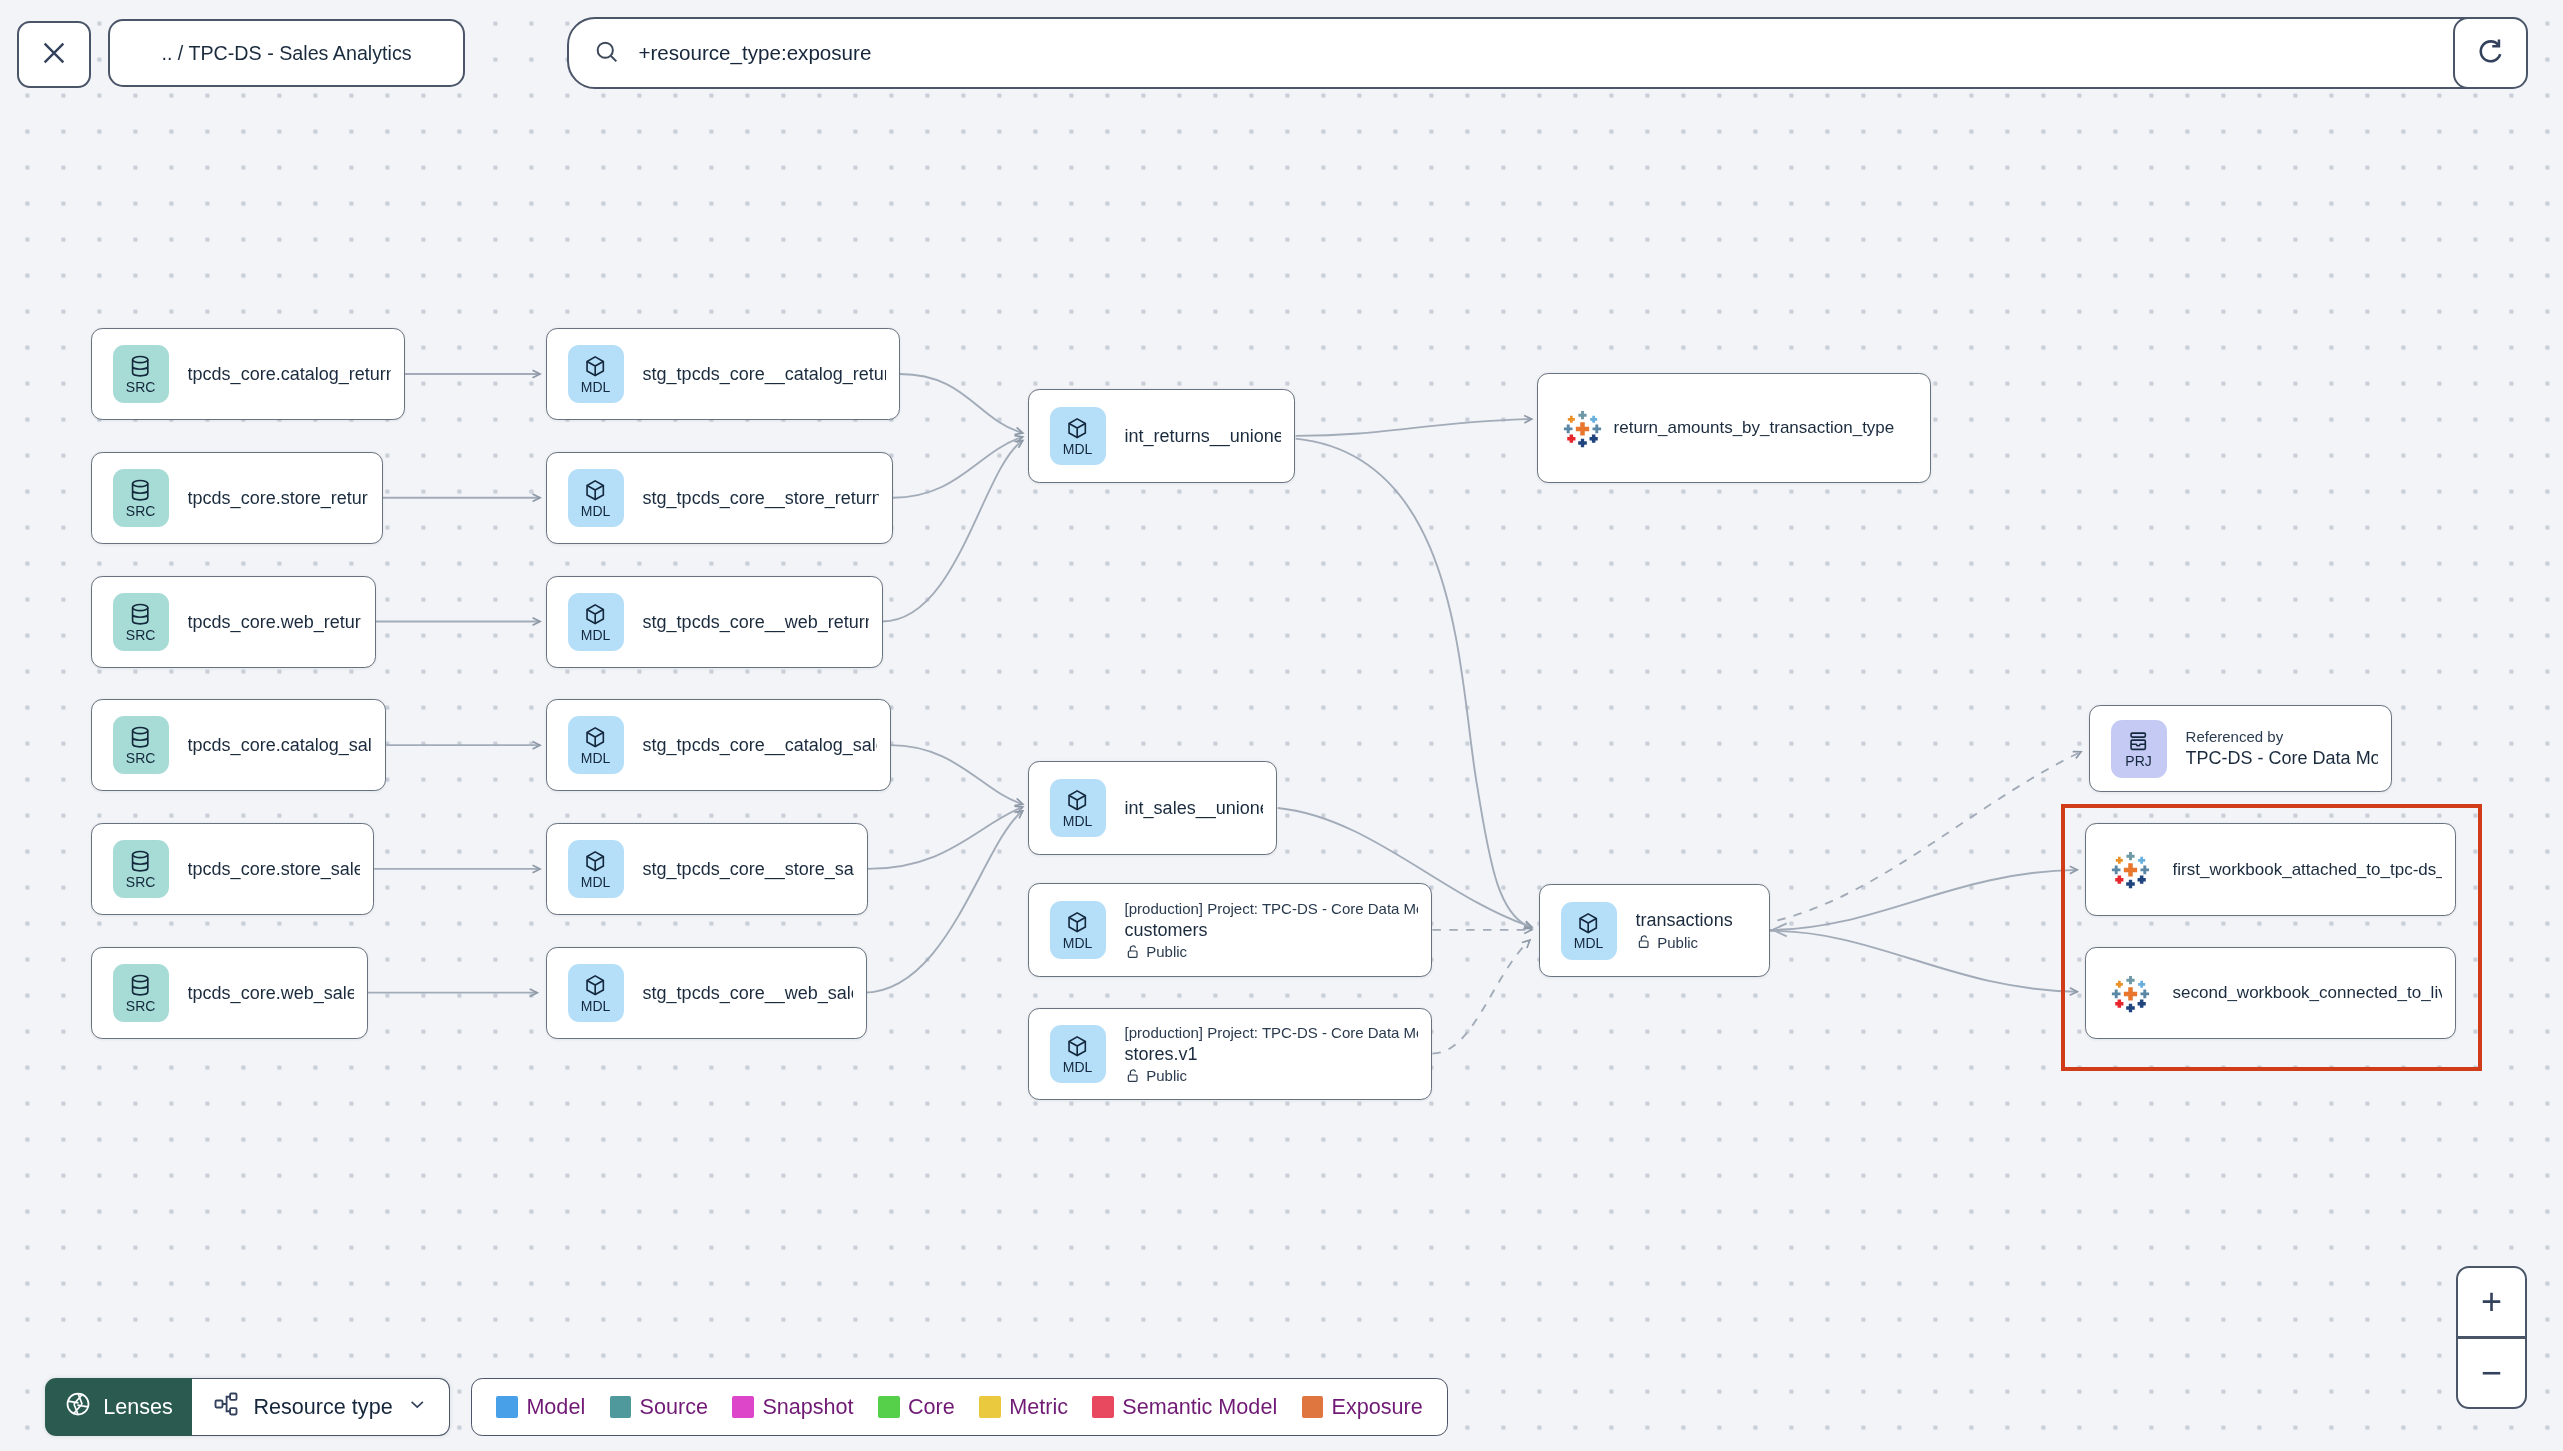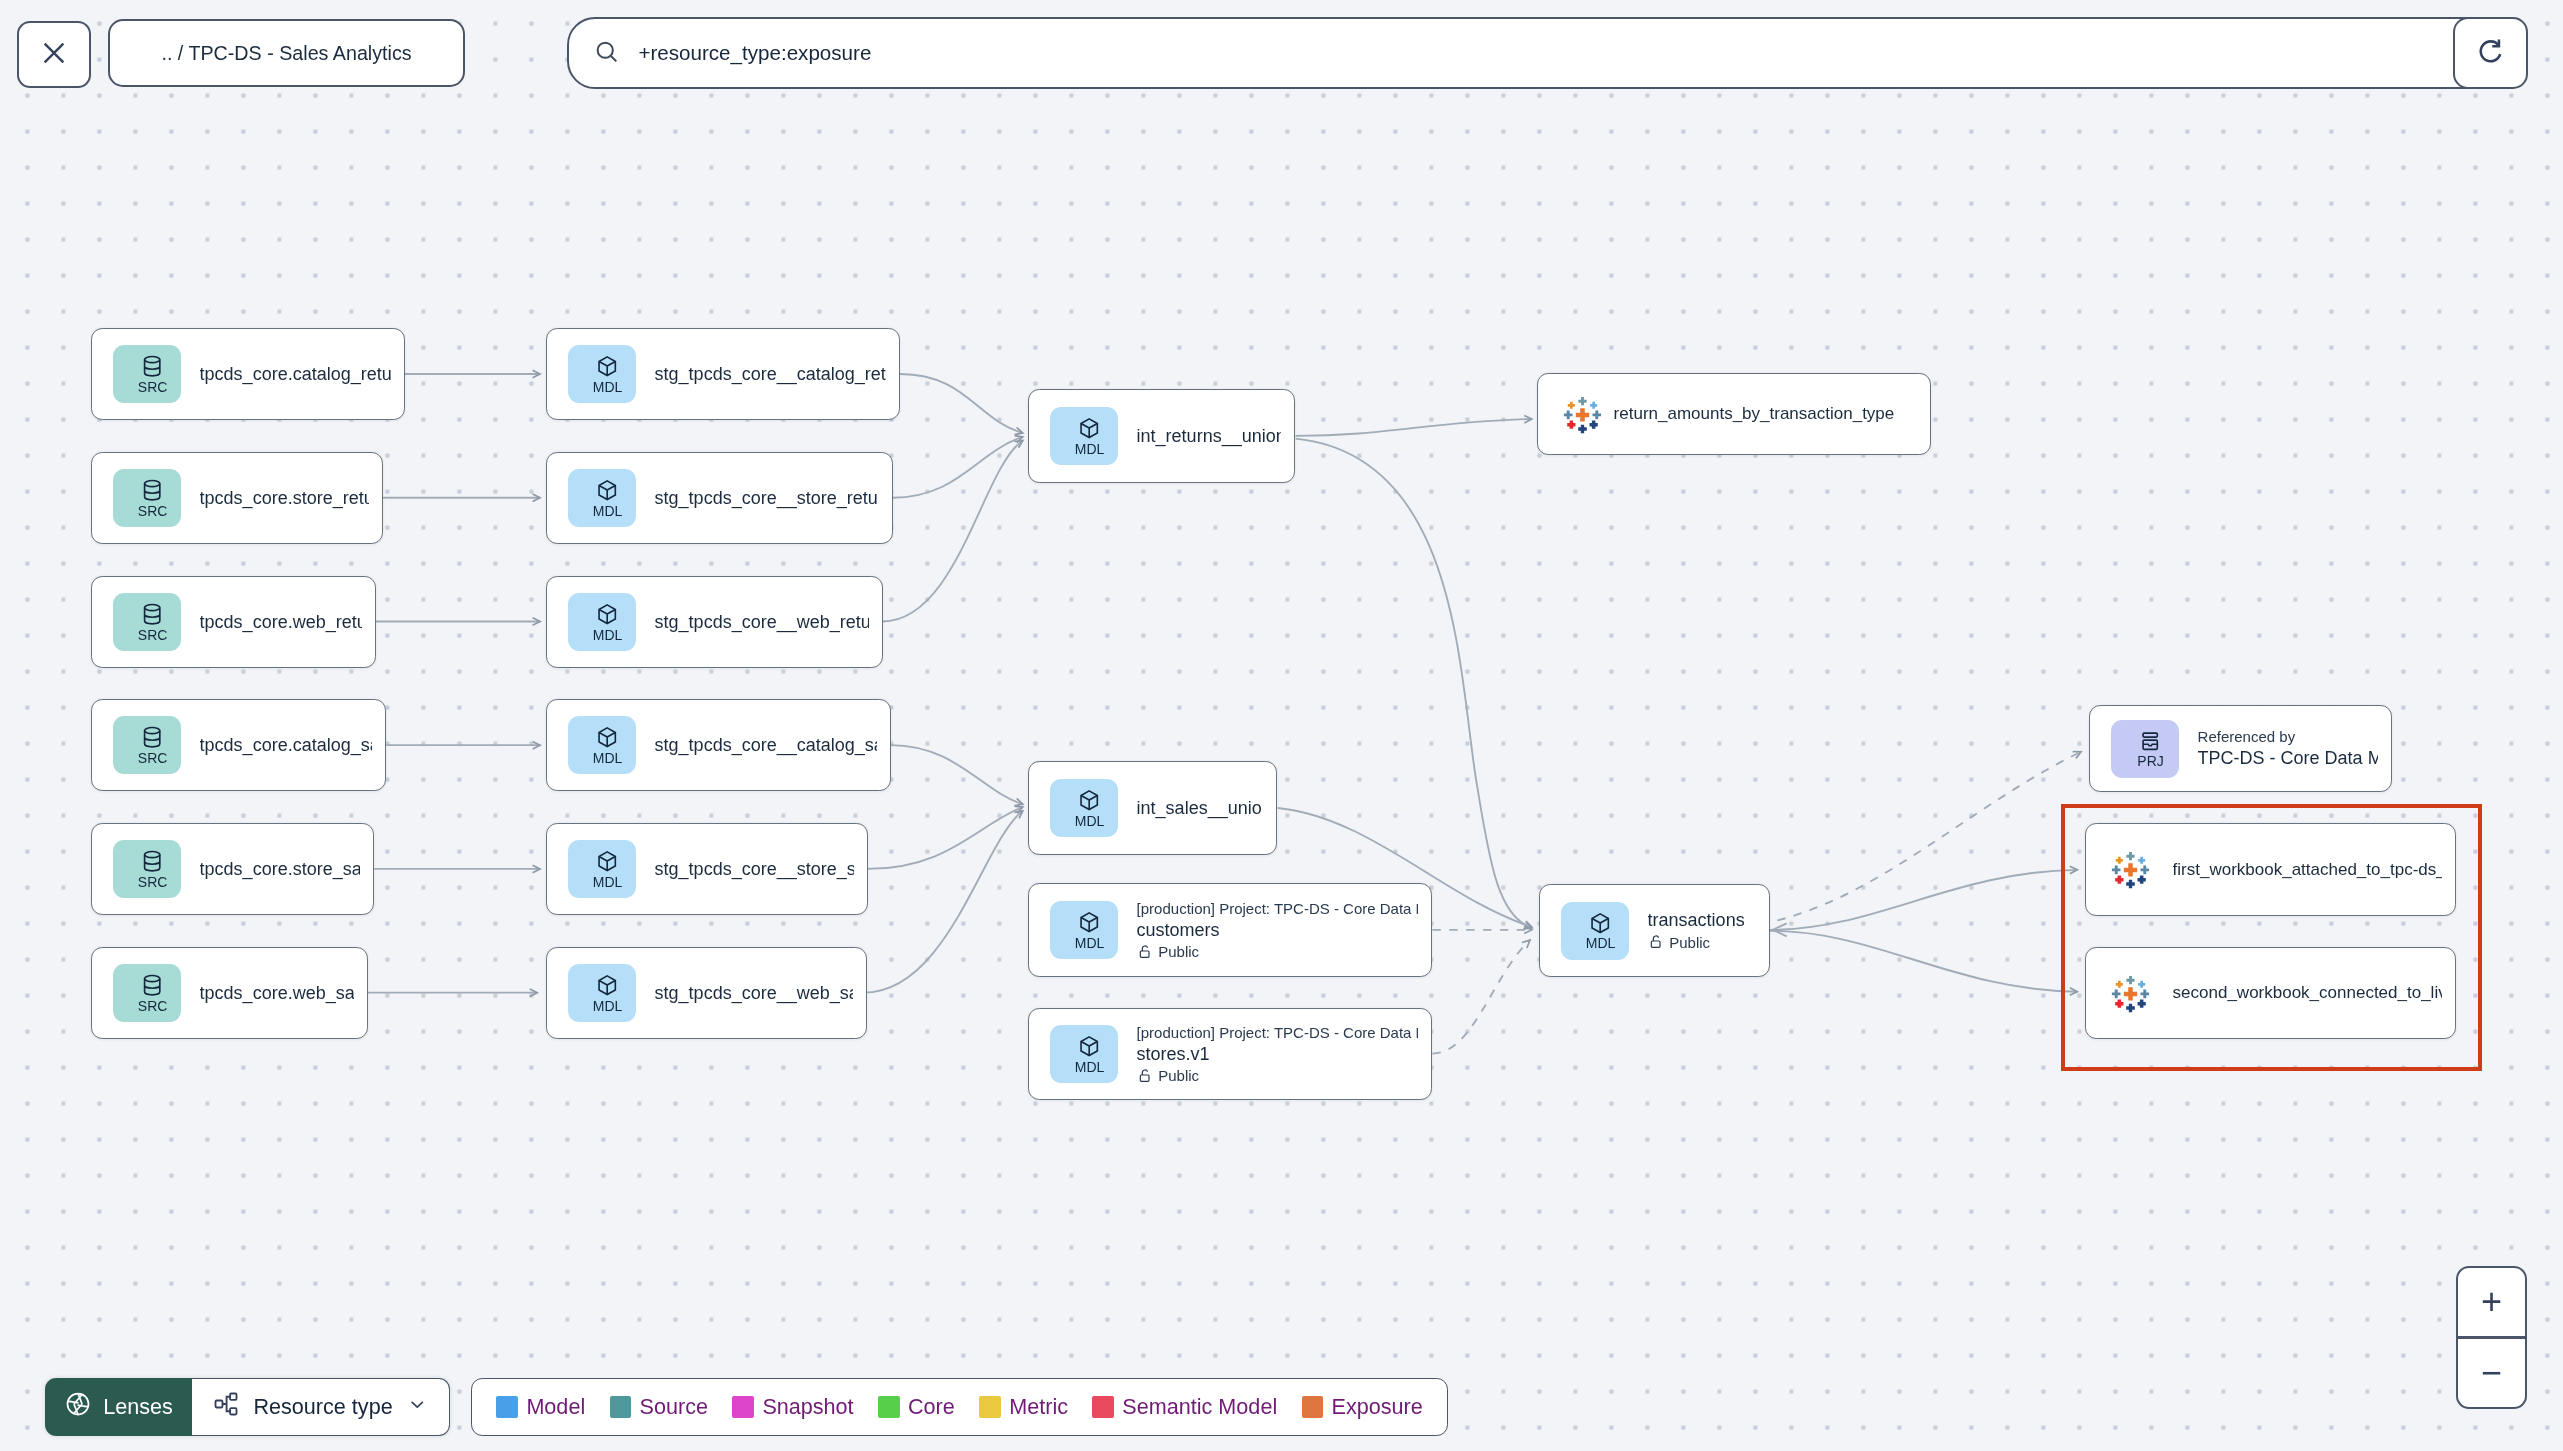--- a/index.html
+++ b/index.html
@@ -17,21 +17,20 @@
   
   .node{
     position:absolute;background:#fff;border:1.9px solid #67727F;border-radius:11.2px;
     display:flex;align-items:center;gap:19px;padding:0 13px 0 20.6px;box-sizing:border-box;
     box-shadow:0 0.9px 2.8px rgba(20,30,50,.07);cursor:pointer;
   }
   .badge{
     width:56px;height:58px;border-radius:11.2px;flex:0 0 auto;
     display:flex;flex-direction:column;align-items:center;justify-content:center;gap:0.9px;
     color:#14283D;
-    padding-left:12px;
   }
   .badge .blabel{font-size:14px;font-weight:500;line-height:1;}
   .badge svg{display:block;}
   .badge.src{background:#A7DBD5;}
   .badge.mdl{background:#B5DFF8;}
   .badge.prj{background:#C5CAF4;}
   .tabicon{flex:0 0 auto;width:47px;height:47px;}
   .ntxt{min-width:0;display:flex;flex-direction:column;justify-content:center;gap:2.8px;}
   .ntitle{font-size:18px;color:#1B2B3E;white-space:nowrap;overflow:hidden;}
   .ntitle.exp{font-size:17px;}
@@ -326,21 +325,21 @@
           <div class="ntitle">stores.v1</div>
           <div class="nvis">
             <svg width="16" height="16" viewBox="0 0 24 24" fill="none" stroke="#2A3A4E" stroke-width="1.8">
               <rect x="5" y="10.5" width="13" height="9.5" rx="1.5"></rect>
               <path d="M8 10.5 V7 a4 4 0 0 1 7.8-1.3"></path>
             </svg>
             <span>Public</span>
           </div>
         </div>
       </div>
-      <div class="node kind-exposure" style="left: 1537px; top: 373px; width: 394px; height: 82px; gap: 8px;">
+      <div class="node kind-exposure" style="left: 1537px; top: 373px; width: 394px; height: 110px; gap: 8px;">
         <svg class="tabicon" viewBox="0 0 24 24" fill="none">
           <path d="M8.6 12.2 H15.4 M12 8.799999999999999 V15.6" stroke="#E8762D" stroke-width="2.3"></path>
           <path d="M9.9 5.2 H14.1 M12 3.1 V7.300000000000001" stroke="#7099A6" stroke-width="1.5"></path>
           <path d="M9.8 19.4 H14.2 M12 17.2 V21.599999999999998" stroke="#1F447E" stroke-width="1.7"></path>
           <path d="M2.5 12.2 H6.9 M4.7 10 V14.399999999999999" stroke="#5B87A5" stroke-width="1.5"></path>
           <path d="M17.1 12.2 H21.5 M19.3 10 V14.399999999999999" stroke="#5B87A5" stroke-width="1.5"></path>
           <path d="M4.5 7.3 H8.1 M6.3 5.5 V9.1" stroke="#EB9129" stroke-width="1.4"></path>
           <path d="M15.899999999999999 7.3 H19.5 M17.7 5.5 V9.1" stroke="#69AFDE" stroke-width="1.4"></path>
           <path d="M4.199999999999999 17.2 H8.4 M6.3 15.1 V19.3" stroke="#E8262D" stroke-width="1.8"></path>
           <path d="M15.6 17.2 H19.8 M17.7 15.1 V19.3" stroke="#1F447E" stroke-width="1.8"></path>

